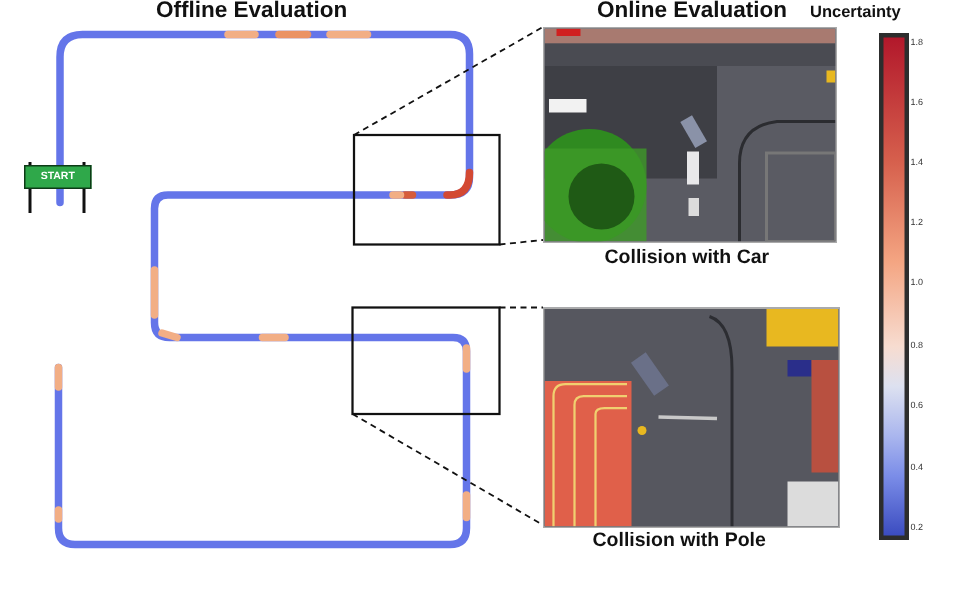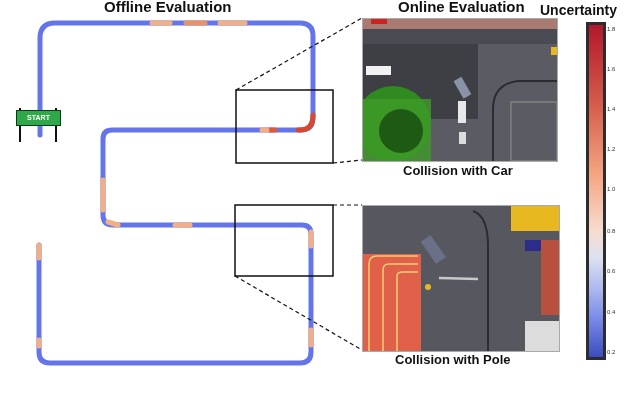--- a/index.html
+++ b/index.html
@@ -1,20 +1,20 @@
 <!DOCTYPE html>
 <html><head>
 <meta charset="utf-8">
 <style>
   html,body{margin:0;padding:0;background:#fff;}
   body{width:640px;height:400px;position:relative;overflow:hidden;font-family:"Liberation Sans",sans-serif;}
   .title{position:absolute;font-weight:bold;color:#111;white-space:nowrap;}
   #t-off{left:104px;top:-2px;font-size:15px;}
   #t-on{left:398px;top:-2px;font-size:15px;}
-  #t-unc{left:540px;top:2px;font-size:14px;}
+  #t-unc{left:540px;top:2px;font-size:11px;}
   .caption{position:absolute;font-weight:bold;font-size:13px;color:#111;white-space:nowrap;text-align:right;}
   #cap1{left:403px;top:163px;}
   #cap2{left:395px;top:352px;}
   svg.main{position:absolute;left:0;top:0;}
   .photo{position:absolute;overflow:hidden;border:1px solid #aaa;}
   #photo1{left:362px;top:18px;width:194px;height:142px;background:#5a5b63;}
   #photo2{left:362px;top:205px;width:196px;height:145px;background:#55565e;}
   .cbar{position:absolute;left:586px;top:22px;width:20px;height:338px;background:#2d2d2d;}
   .cbar-inner{position:absolute;left:3px;top:3px;width:14px;height:332px;
     background:linear-gradient(to bottom,#b2182b 0%,#d6604d 25%,#f4a582 45%,#f7dcd0 62%,#dde1f0 70%,#aab6ee 80%,#7b8de8 88%,#3b4cc0 100%);}

